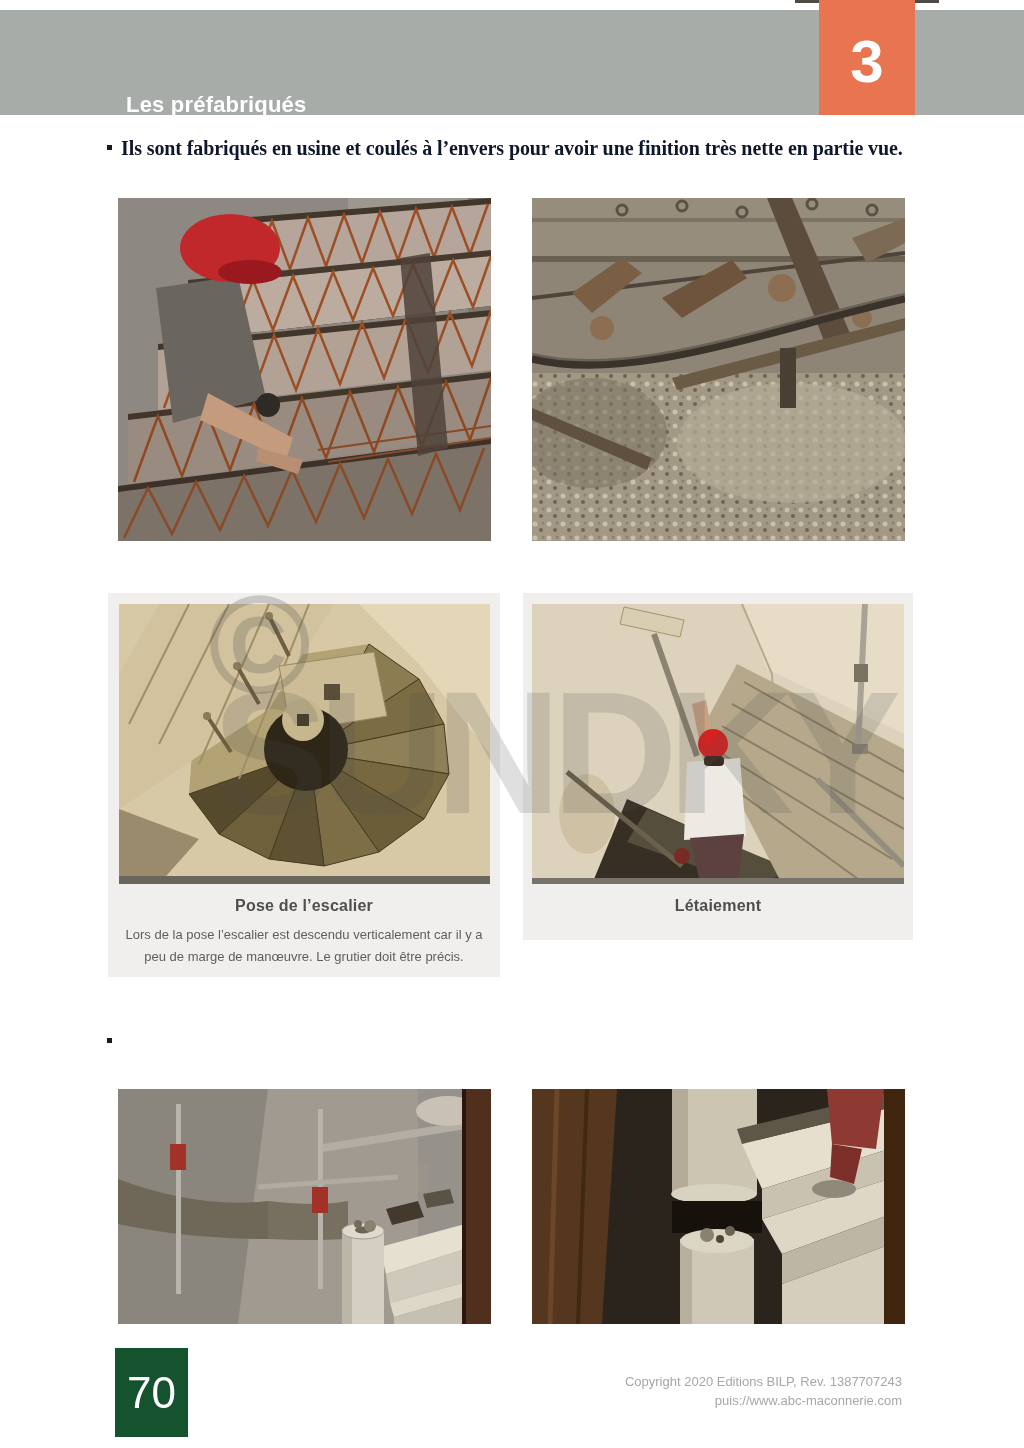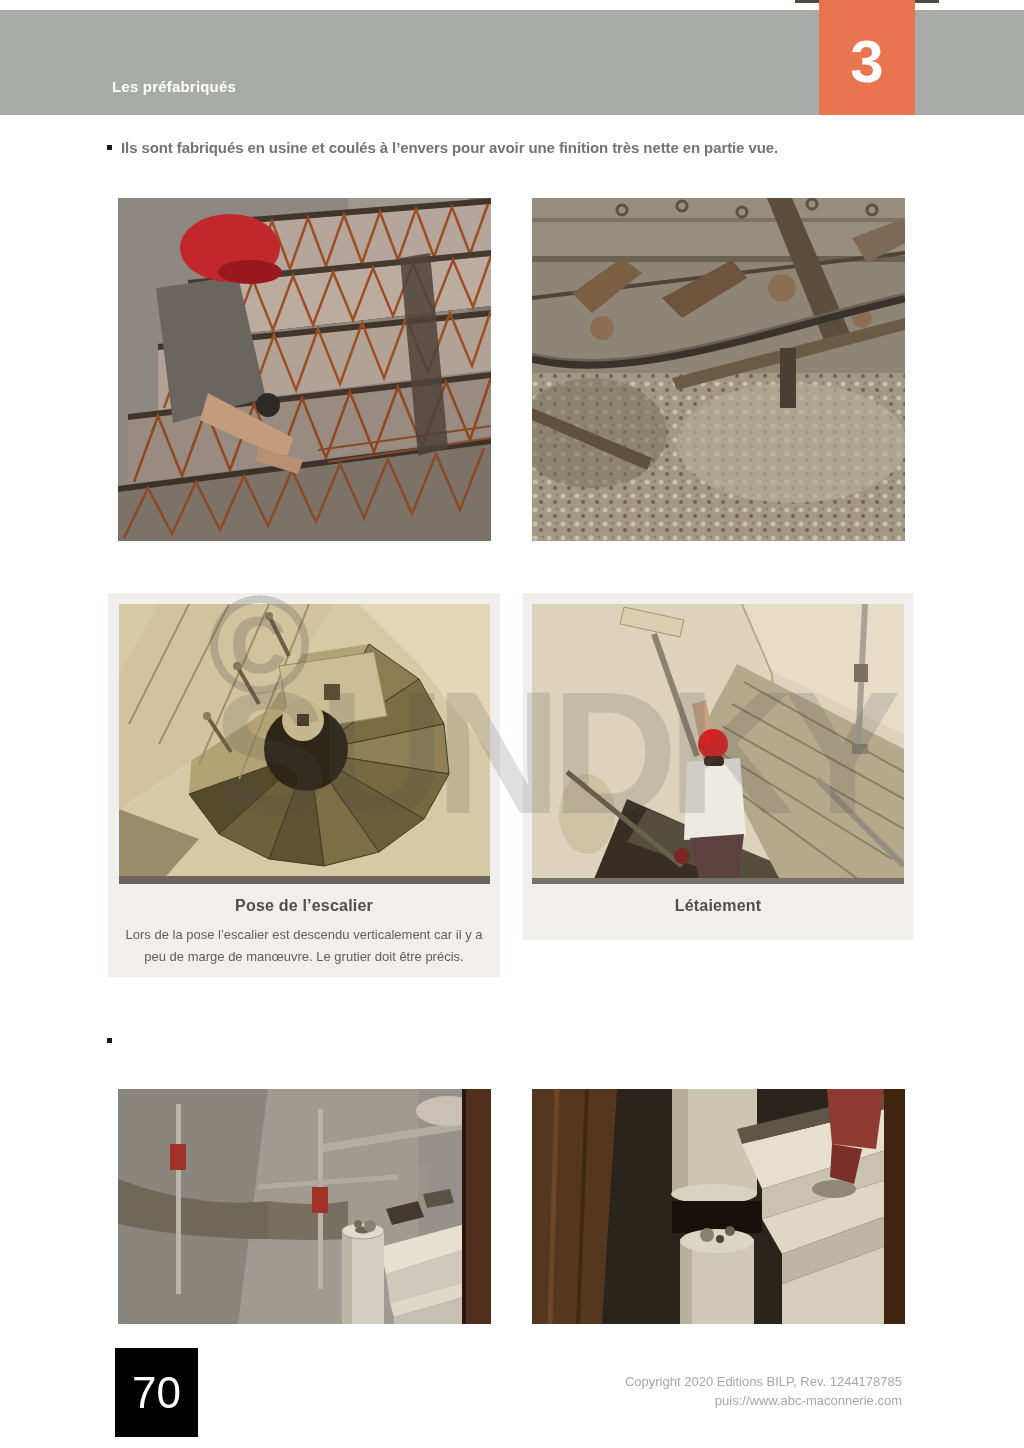--- a/index.html
+++ b/index.html
@@ -1,48 +1,48 @@
 <!DOCTYPE html>
 <html><head>
 <meta charset="utf-8">
 <style>
   html,body{margin:0;padding:0;overflow:hidden;}
   body{width:1024px;height:1448px;background:#ffffff;font-family:"Liberation Sans",sans-serif;position:relative;}
   .page{position:absolute;left:0;top:0;width:1024px;height:1448px;overflow:hidden;}
 
   .top-strip{position:absolute;left:795px;top:0;width:144px;height:3px;background:#4f4a44;}
   .header-bar{position:absolute;left:0;top:10px;width:1024px;height:105px;background:#a7aca9;}
-  .header-title{position:absolute;left:112px;top:68px;margin:0;font-size:15px;font-weight:bold;color:#ffffff;letter-spacing:.2px;}
+  .header-title{position:absolute;left:112px;top:68px;margin:14px;font-size:22px;font-weight:bold;color:#ffffff;letter-spacing:.2px;}
   .chapter-box{position:absolute;left:819px;top:0;width:96px;height:115px;background:#e87450;display:flex;align-items:center;justify-content:center;}
   .chapter-num{color:#ffffff;font-size:60px;font-weight:bold;margin-top:8px;}
 
   .bullet{position:absolute;display:flex;align-items:flex-start;}
   .b1{left:107px;top:139px;width:800px;}
   .b2{left:107px;top:1032px;width:800px;}
   .sq{width:5px;height:5px;background:#1a1a1a;margin:6px 9px 0 0;flex:none;}
-  .bullet-text{font-size:15px;font-weight:bold;color:#737373;line-height:18px;letter-spacing:-0.1px;}
+  .bullet-text{font-size:20px;font-weight:bold;color:#0f172a;line-height:18px;letter-spacing:-0.1px;font-family:Liberation Serif, serif;}
 
   .photo{position:absolute;display:block;}
   #photo1{left:118px;top:198px;}
   #photo2{left:532px;top:198px;}
   #photo5{left:118px;top:1089px;}
   #photo6{left:532px;top:1089px;}
 
   .panel{position:absolute;background:#f0efee;}
   .panel-left{left:108px;top:593px;width:392px;height:384px;}
   .panel-right{left:523px;top:593px;width:390px;height:347px;}
   .panel svg{display:block;margin:11px auto 0;}
   .caption{margin-top:13px;text-align:center;font-size:16px;font-weight:bold;color:#4f4f4f;letter-spacing:.2px;}
   .desc{margin:9px auto 0;width:370px;text-align:center;font-size:13px;color:#5e5e5e;line-height:22px;}
 
   .wm{position:absolute;z-index:6;pointer-events:none;font-weight:bold;line-height:1;}
   .wm-symbol{left:208px;top:575px;font-size:140px;color:rgba(80,80,80,.25);}
   .wm-text{left:212px;top:665px;font-size:175px;letter-spacing:-10px;color:rgba(80,80,80,.18);}
 
-  .pagenum-box{position:absolute;left:115px;top:1348px;width:83px;height:89px;background:#000000;display:flex;align-items:center;justify-content:center;}
+  .pagenum-box{position:absolute;left:115px;top:1348px;width:73px;height:89px;background:#14532d;display:flex;align-items:center;justify-content:center;}
   .pagenum{color:#ffffff;font-size:44px;}
   .copyright{position:absolute;right:122px;top:1372px;text-align:right;font-size:13px;color:#a7a7a7;line-height:19px;}
 </style>
 </head>
 <body>
 
 <div class="page">
 
   <div class="top-strip"></div>
 
@@ -257,17 +257,17 @@
     <polygon points="295,0 352,0 344,60 300,55" fill="#8e3a33"></polygon>
     <polygon points="300,55 330,60 322,95 298,88" fill="#7c2f29"></polygon>
     <ellipse cx="302" cy="100" rx="22" ry="9" fill="#8f887b"></ellipse>
     <rect x="352" y="0" width="21" height="235" fill="#3f250e"></rect>
   </svg>
 
   <div class="pagenum-box">
     <span class="pagenum">70</span>
   </div>
   <div class="copyright">
-    <div>Copyright 2020 Editions BILP, Rev. 1244178785</div>
+    <div>Copyright 2020 Editions BILP, Rev. 1387707243</div>
     <div>puis://www.abc-maconnerie.com</div>
   </div>
 
 </div>
 
 </body></html>

